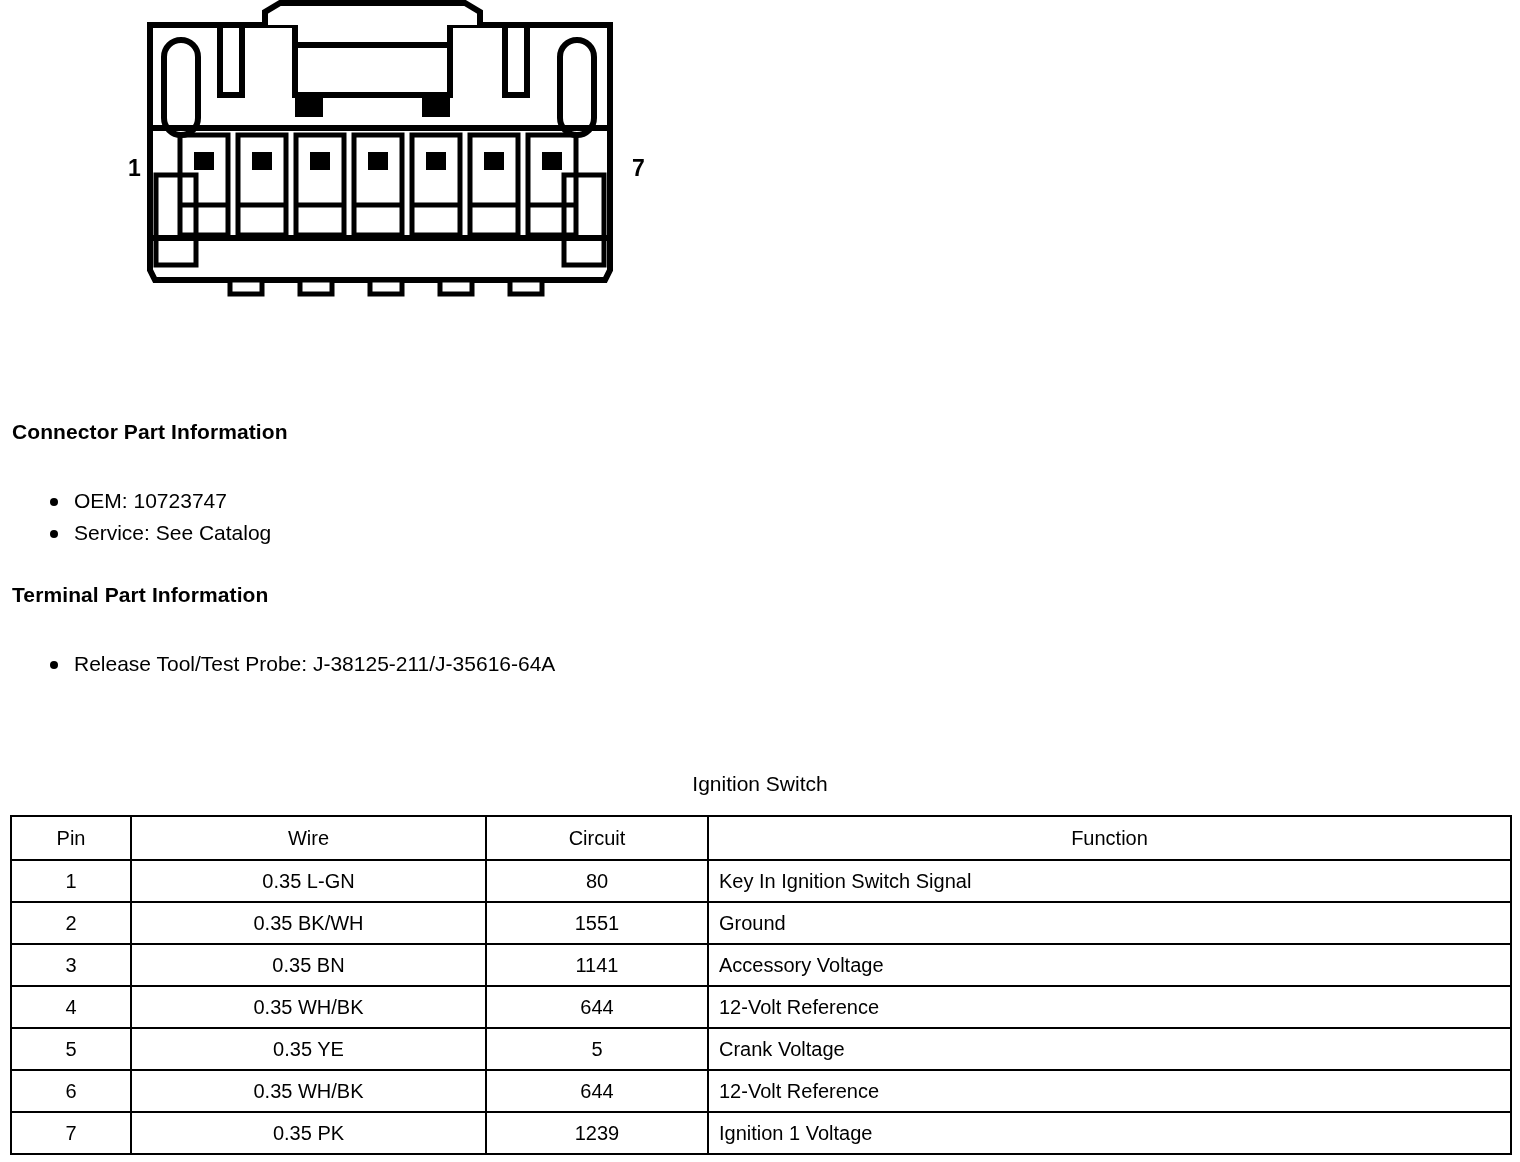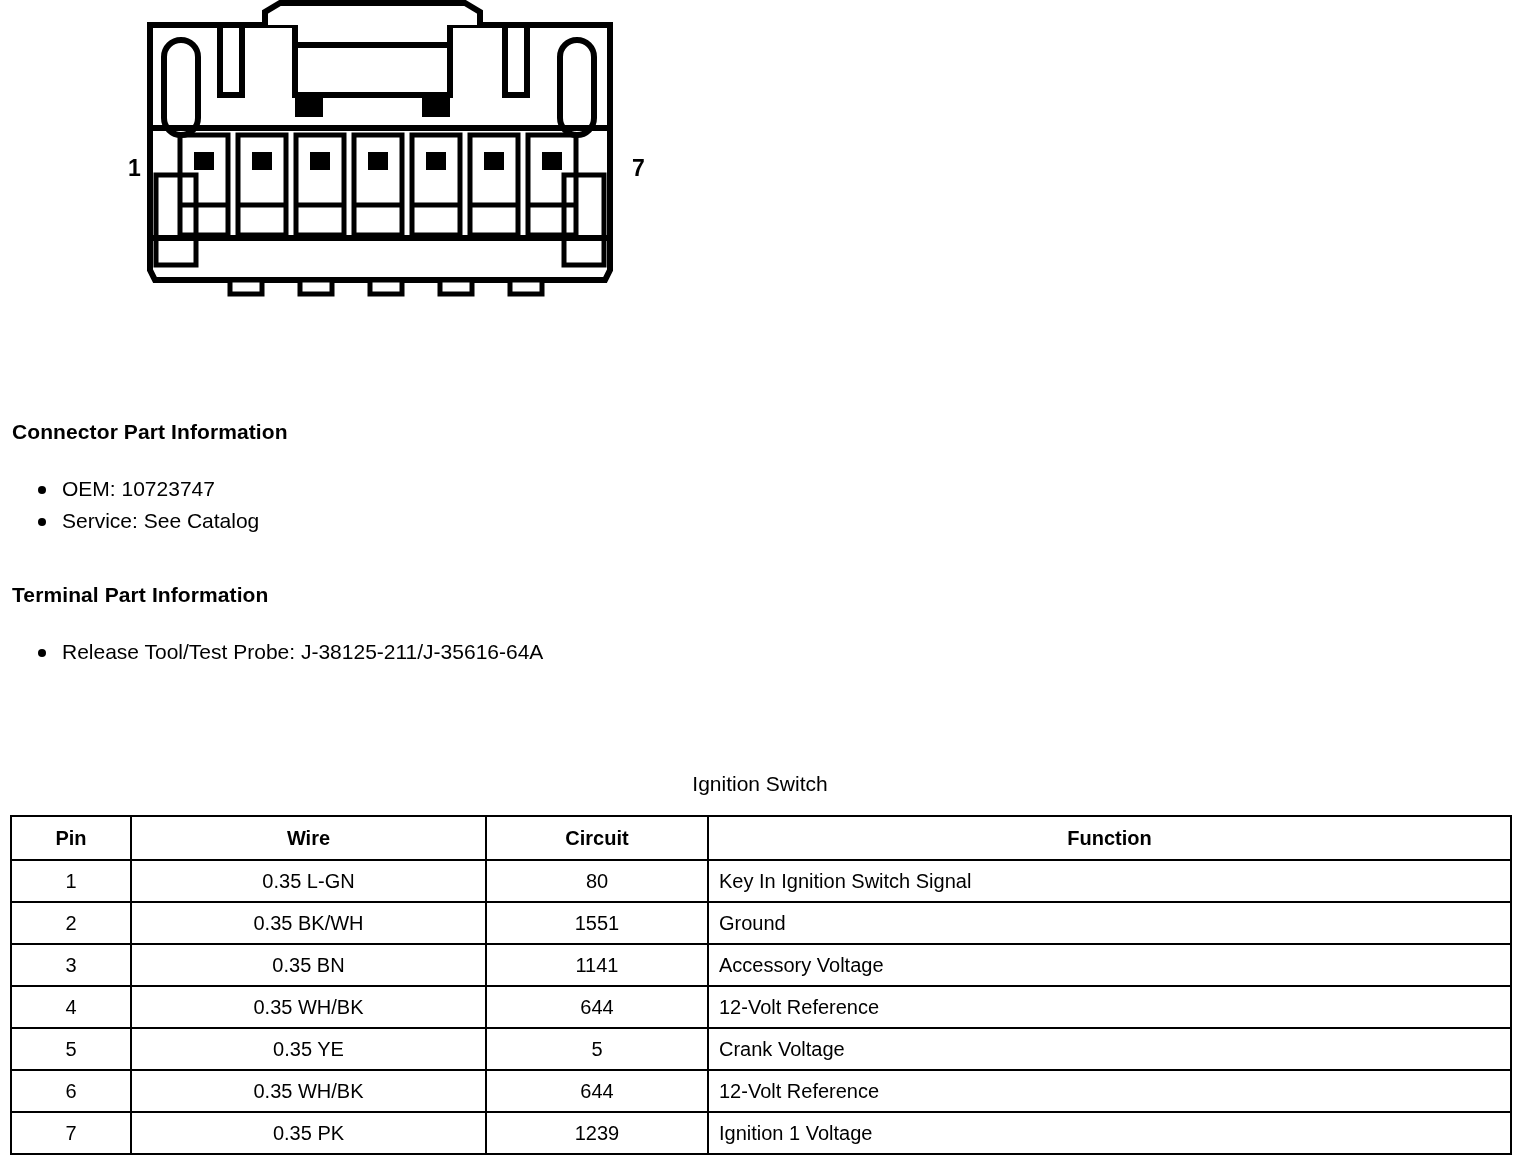--- a/index.html
+++ b/index.html
@@ -42,21 +42,21 @@
     position: absolute;
     font-size: 21px;
     font-weight: bold;
     letter-spacing: 0.1px;
   }
   #connector-part-heading { left: 12px; top: 420px; }
   #terminal-part-heading  { left: 12px; top: 583px; }
 
   ul.info-list {
     position: absolute;
-    margin: 0;
+    margin: 12px;
     padding: 0;
     list-style: none;
   }
   #connector-part-list { left: 30px; top: 473px; }
   #terminal-part-list  { left: 30px; top: 636px; }
 
   ul.info-list li {
     position: relative;
     font-size: 21px;
     line-height: 32px;
@@ -93,21 +93,21 @@
     table-layout: fixed;
   }
   #pin-table th, #pin-table td {
     border: 2px solid #000;
     font-size: 20px;
     height: 40px;
     padding: 0 8px;
     font-weight: normal;
   }
   #pin-table thead th {
-    font-weight: bold;
+    font-weight: normal;
     height: 42px;
   }
   #pin-table td.c-pin,
   #pin-table td.c-wire,
   #pin-table td.c-circuit {
     text-align: center;
   }
   #pin-table td.c-function {
     text-align: left;
     padding-left: 10px;

